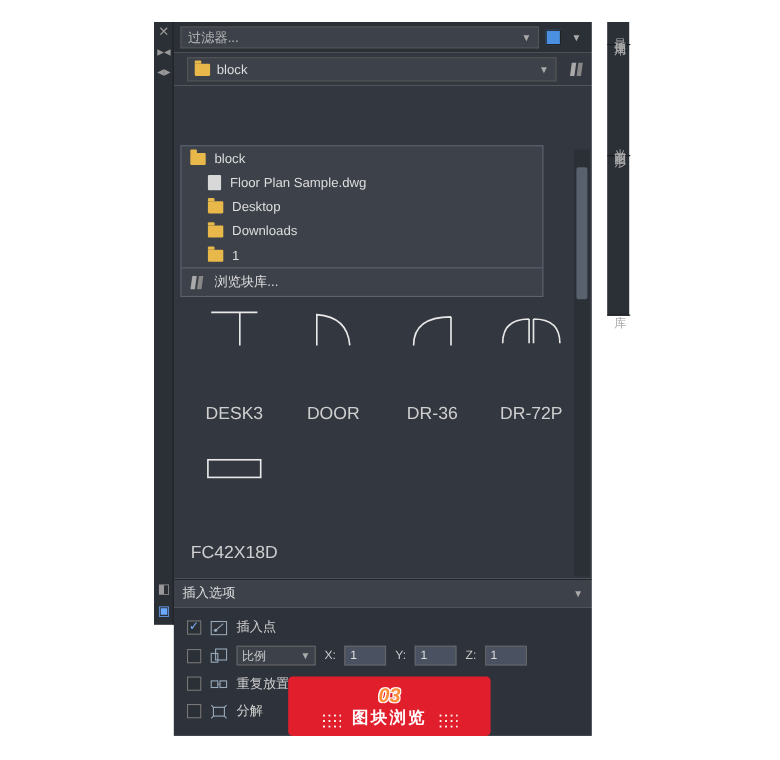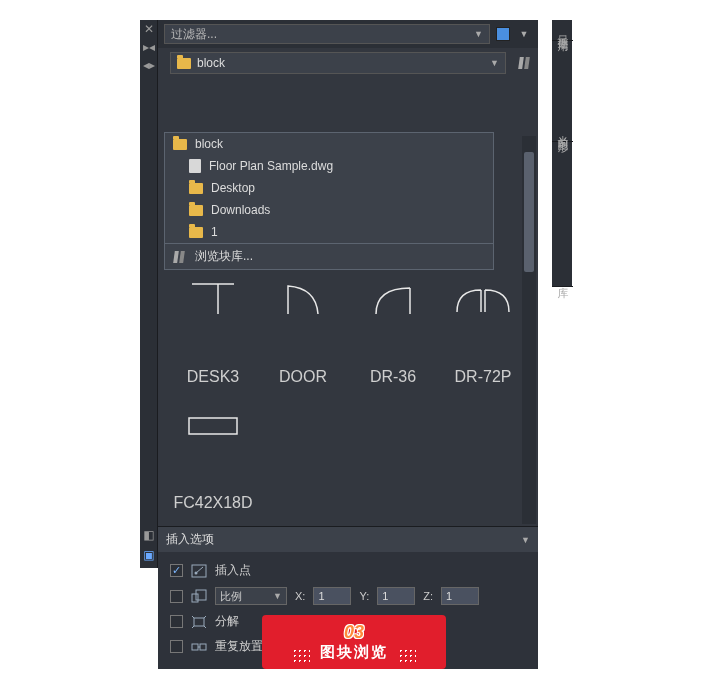--- a/index.html
+++ b/index.html
@@ -341,38 +341,38 @@
       <div class="num-input">
           <span>1</span>
         </div>
     </div>
 
 
     <div class="opt-row">
       <span class="chk"></span>
       <span class="mini-icon">
         <svg width="16" height="14">
-            <rect x="3" y="3" width="10" height="8" stroke="#9ab" fill="none"></rect>
-            <path d="M1 1 L3 3 M15 1 L13 3 M1 13 L3 11 M15 13 L13 11" stroke="#9ab"></path>
-          </svg>
-      </span>
-      <span class="opt-label">分解</span>
-    </div>
-
-    <div class="opt-row">
-      <span class="chk"></span>
-      <span class="mini-icon">
-        <svg width="16" height="14">
             <rect x="1" y="4" width="6" height="6" stroke="#9ab" fill="none"></rect>
             <rect x="9" y="4" width="6" height="6" stroke="#9ab" fill="none"></rect>
             <path d="M7 7 H9" stroke="#9ab"></path>
           </svg>
       </span>
       <span class="opt-label">重复放置</span>
     </div>
+
+    <div class="opt-row">
+      <span class="chk"></span>
+      <span class="mini-icon">
+        <svg width="16" height="14">
+            <rect x="3" y="3" width="10" height="8" stroke="#9ab" fill="none"></rect>
+            <path d="M1 1 L3 3 M15 1 L13 3 M1 13 L3 11 M15 13 L13 11" stroke="#9ab"></path>
+          </svg>
+      </span>
+      <span class="opt-label">分解</span>
+    </div>
   </div>
 </div>
 
 <div class="banner">
   <div class="num">03</div>
   <div class="row2">
     <span class="dots"></span>
     <span class="title">图块浏览</span>
     <span class="dots"></span>
   </div>

